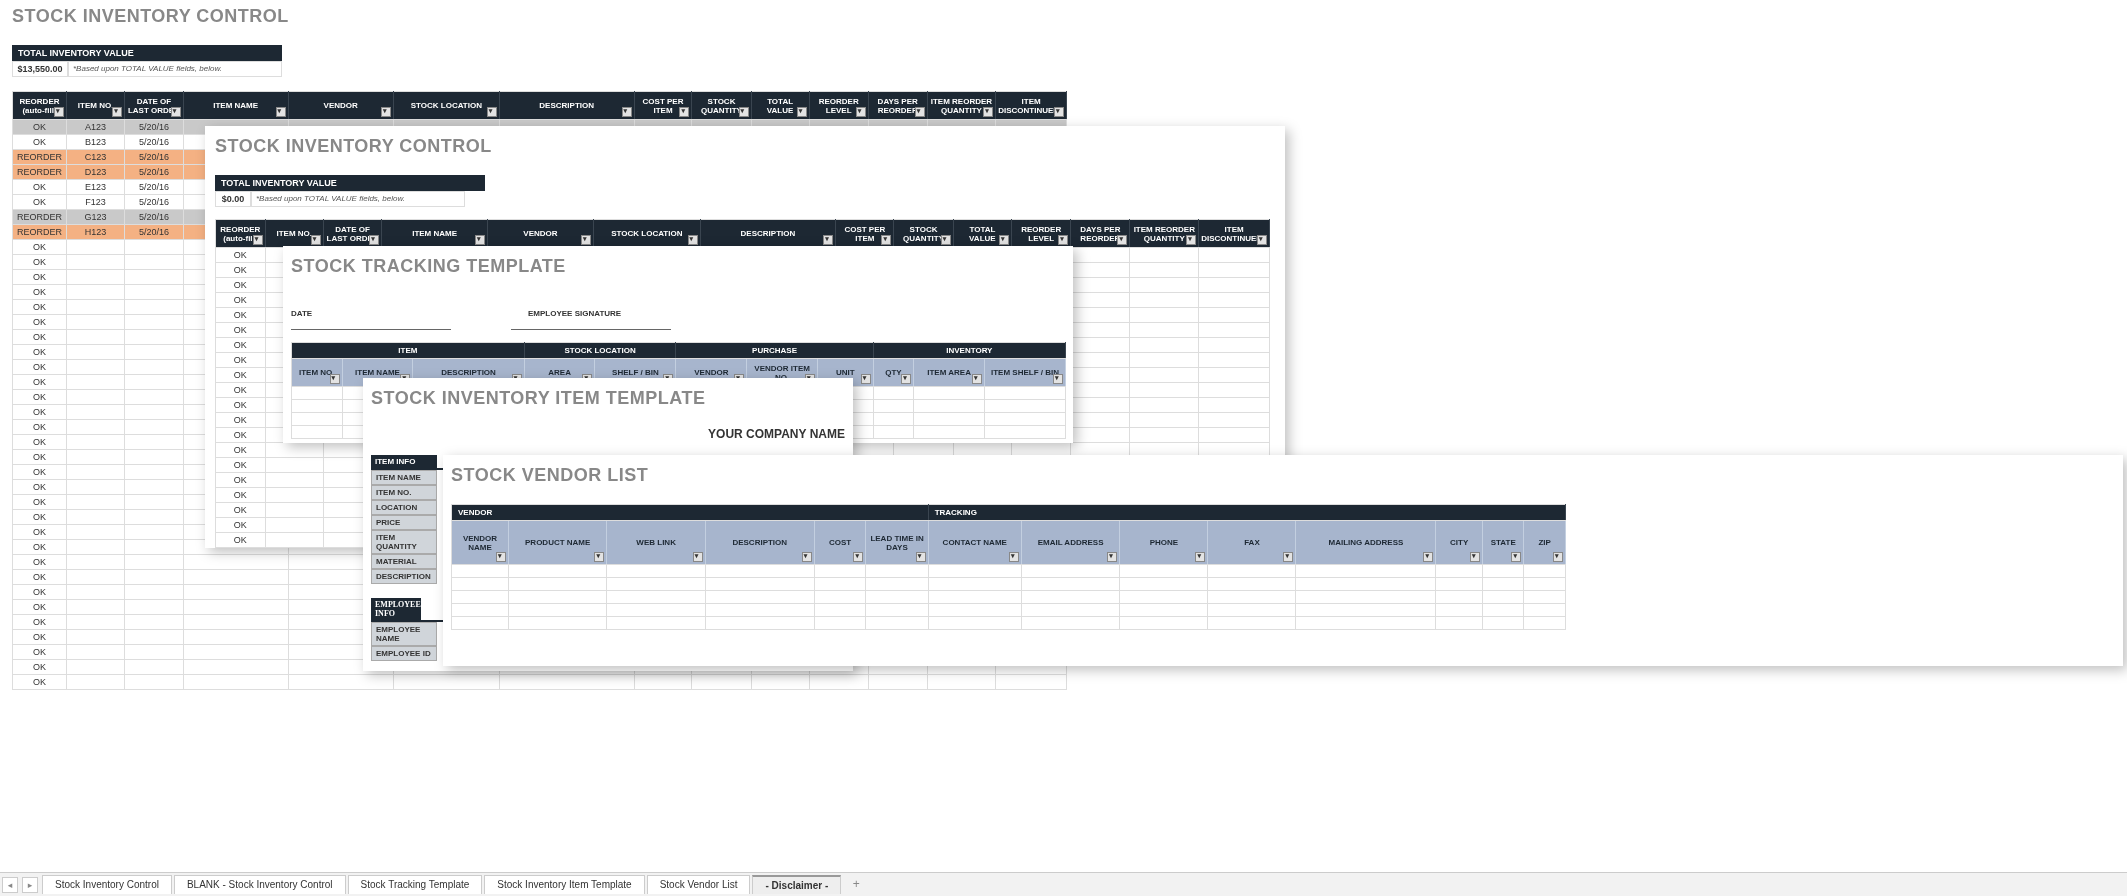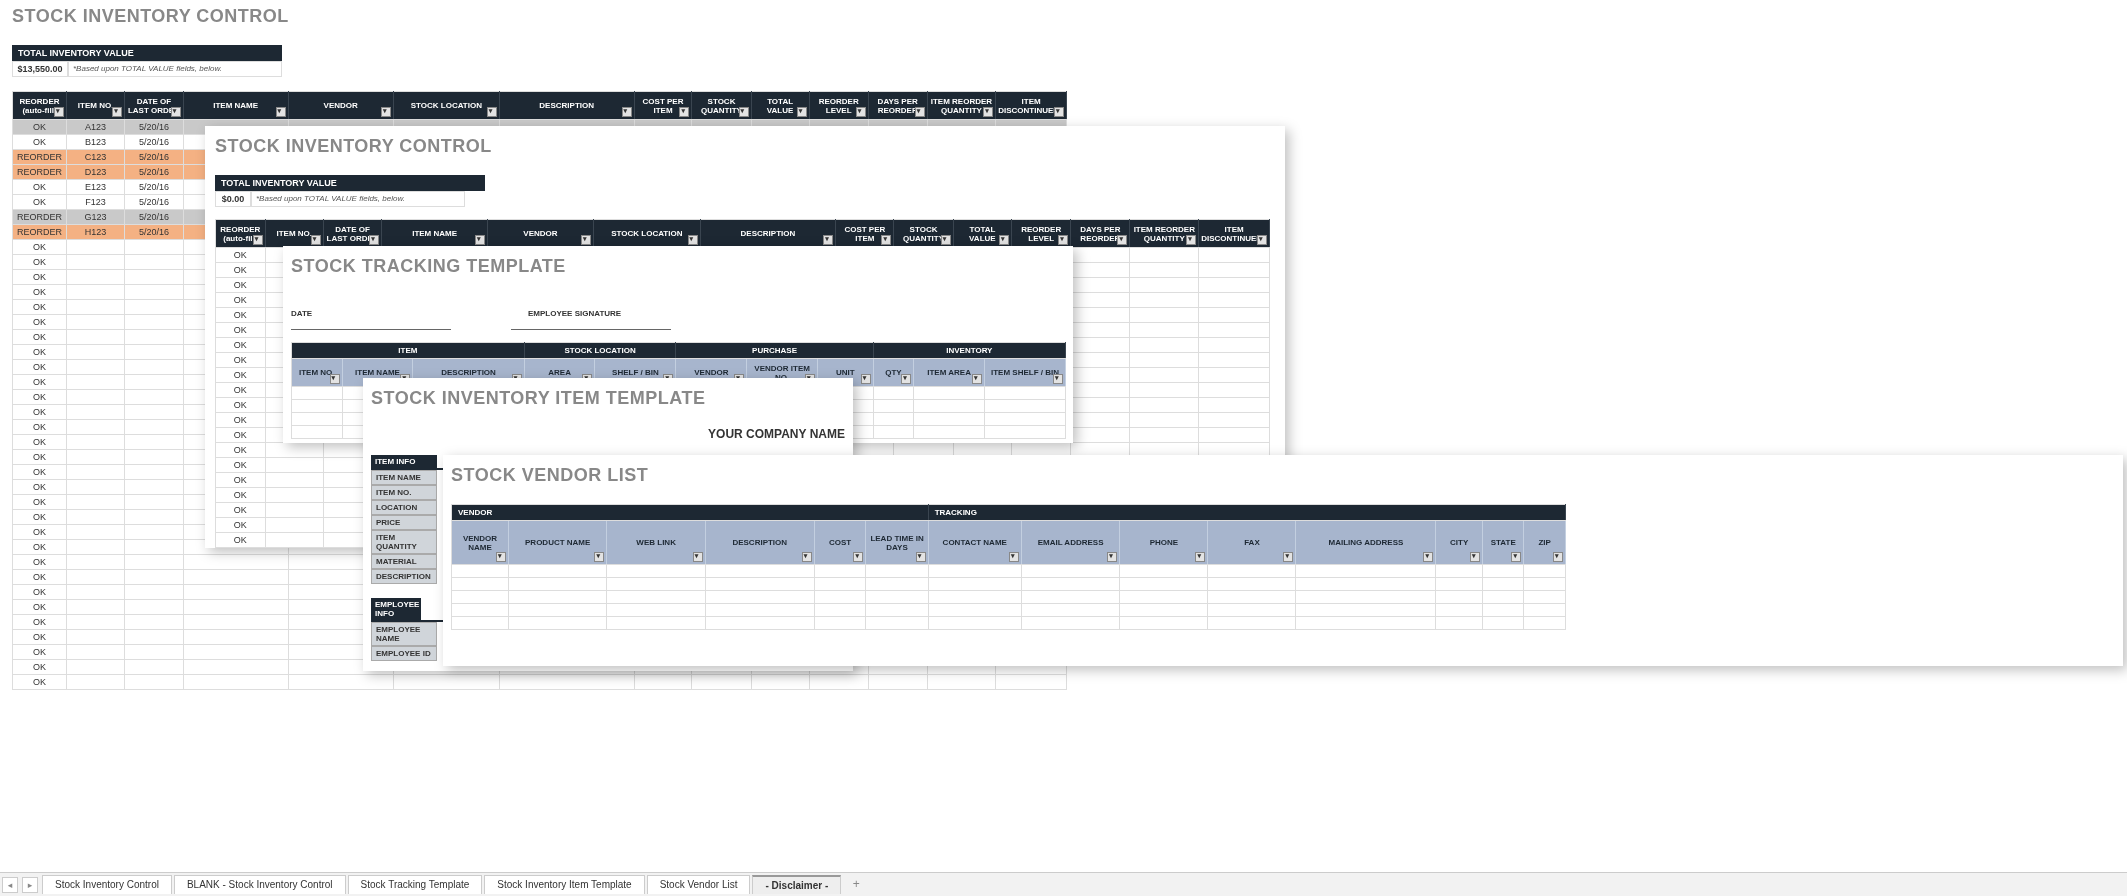--- a/index.html
+++ b/index.html
@@ -1131,21 +1131,21 @@
       <div id="p4-item-fields">
           <div class="side-label" style="width:66px;">ITEM NAME</div>
           <div class="side-label" style="width:66px;">ITEM NO.</div>
           <div class="side-label" style="width:66px;">LOCATION</div>
           <div class="side-label" style="width:66px;">PRICE</div>
           <div class="side-label" style="width:66px;">ITEM QUANTITY</div>
           <div class="side-label" style="width:66px;">MATERIAL</div>
           <div class="side-label" style="width:66px;">DESCRIPTION</div>
         </div>
       <div style="height:14px;"></div>
-      <div class="side-label-dark" style="width:50px;">EMPLOYEE INFO</div>
+      <div class="side-label-dark" style="width:50px;font-family:Liberation Serif, serif;">EMPLOYEE INFO</div>
       <div style="width:480px; height:2px; background:#1d2833;"></div>
       <div id="p4-emp-fields">
           <div class="side-label" style="width:66px;">EMPLOYEE NAME</div>
           <div class="side-label" style="width:66px;">EMPLOYEE ID</div>
         </div>
     </div>
   </div>
 </div>
 
 <div class="panel" style="left:443px; top:455px; width:1680px;">

